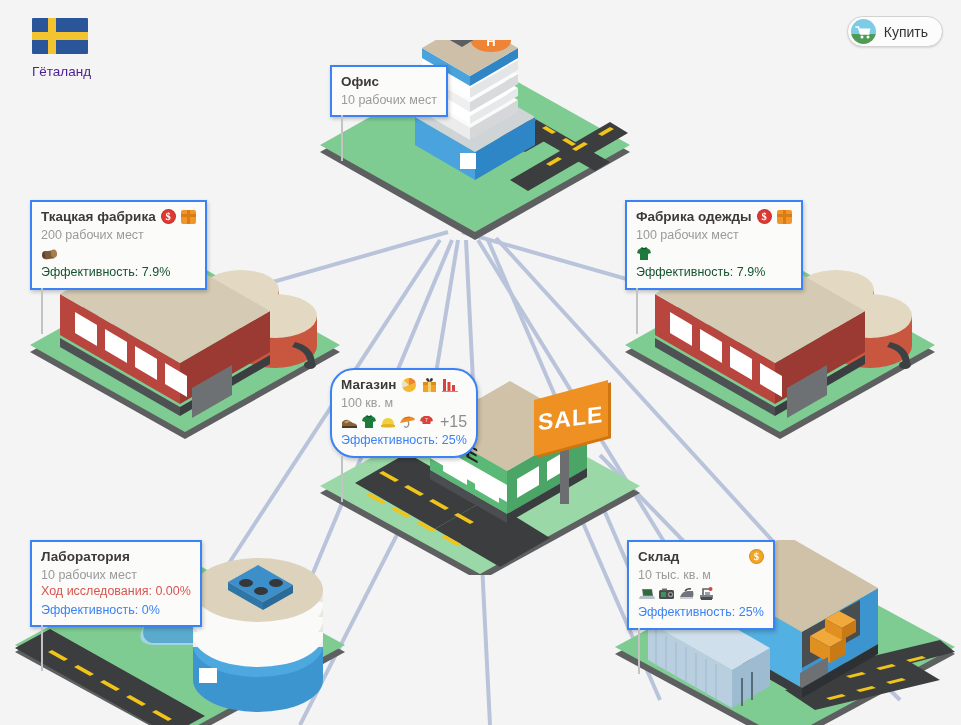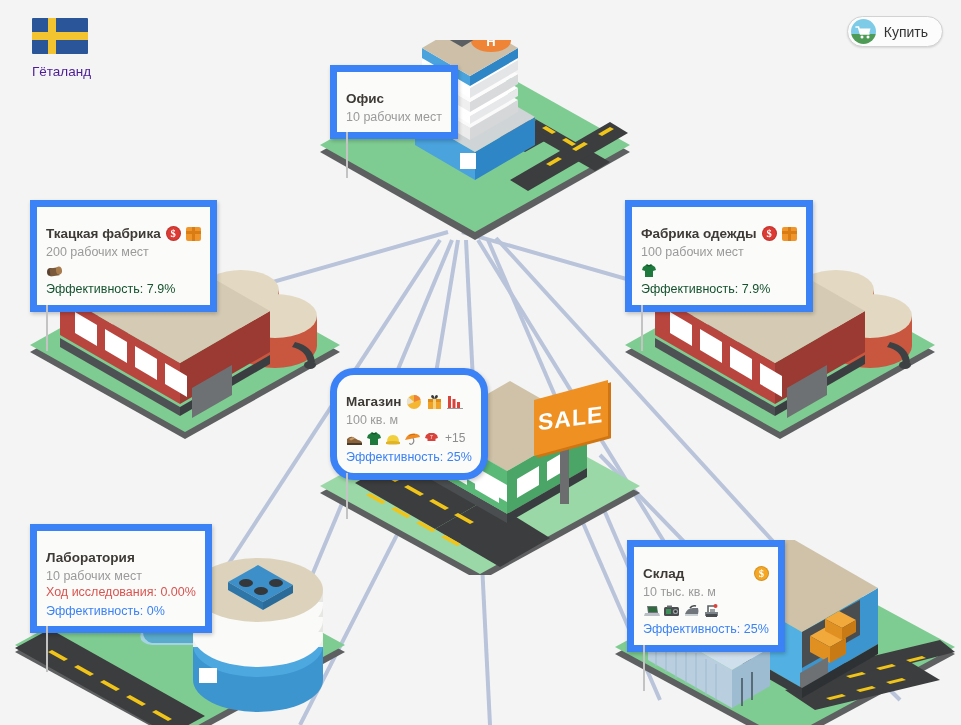--- a/index.html
+++ b/index.html
@@ -20,44 +20,44 @@
   
   #links { position: absolute; left: 0; top: 0; width: 961px; height: 725px; z-index: 1; }
 
   
   .node { position: absolute; z-index: 2; }
 
   
   .card {
     position: absolute;
     background: #fbfbfa;
-    border: 7px solid #3b82f6;
+    border: 2px solid #3b82f6;
     box-shadow: 1px 2px 4px rgba(0,0,0,0.22);
-    padding: 18px 9px 7px 9px;
+    padding: 6px 9px 7px 9px;
     z-index: 30;
     white-space: nowrap;
     line-height: 1.32;
   }
   .card .stem {
     position: absolute;
     left: 9px; top: 100%;
     width: 2px; height: 46px;
     background: #c3c3c3;
   }
   .card-title {
     font-size: 13.5px; font-weight: bold; color: #3e3a36;
     display: flex; align-items: center; gap: 5px;
   }
   .card-sub { font-size: 12.5px; color: #9a9a9a; margin-top: 1px; }
   .card-eff { font-size: 12.5px; margin-top: 2px; }
   .eff-green { color: #14532d; }
   .eff-red   { color: #3b82f6; }
   .card-line-red { font-size: 12.5px; color: #d9544f; }
   .goods { display: flex; align-items: center; gap: 3px; margin-top: 2px; height: 17px; }
-  .goods .more { font-size: 12px; color: #8d8d8d; margin-left: 3px; }
+  .goods .more { font-size: 16px; color: #8d8d8d; margin-left: 3px; }
 
   
   .ico { display: inline-block; vertical-align: middle; }
   .coin {
     width: 15px; height: 15px; border-radius: 50%;
     display: inline-flex; align-items: center; justify-content: center;
     color: #fff; font-weight: bold; font-size: 10.5px;
     font-family: "Liberation Serif", serif;
     border: 1.5px solid rgba(0,0,0,0.13);
   }
@@ -498,21 +498,21 @@
           <ellipse cx="236" cy="43" rx="7" ry="4"></ellipse>
           <ellipse cx="251" cy="51" rx="7" ry="4"></ellipse>
           <ellipse cx="266" cy="43" rx="7" ry="4"></ellipse>
         </g>
 
         <rect x="189" y="128" width="18" height="15" fill="#fff"></rect>
       </g>
     </svg>
   </div>
 
-  <div class="card" style="left:30px; top:524px;">
+  <div class="card" style="left:30px; top:540px;">
     <div class="stem"></div>
     <div class="card-title">
       <span>Лаборатория</span>
     </div>
     <div class="card-sub">10 рабочих мест</div>
     <div class="card-line-red">Ход исследования: 0.00%</div>
     <div class="card-eff eff-red">Эффективность: 0%</div>
   </div>
 
   <div class="node" style="left:610px; top:540px;">

